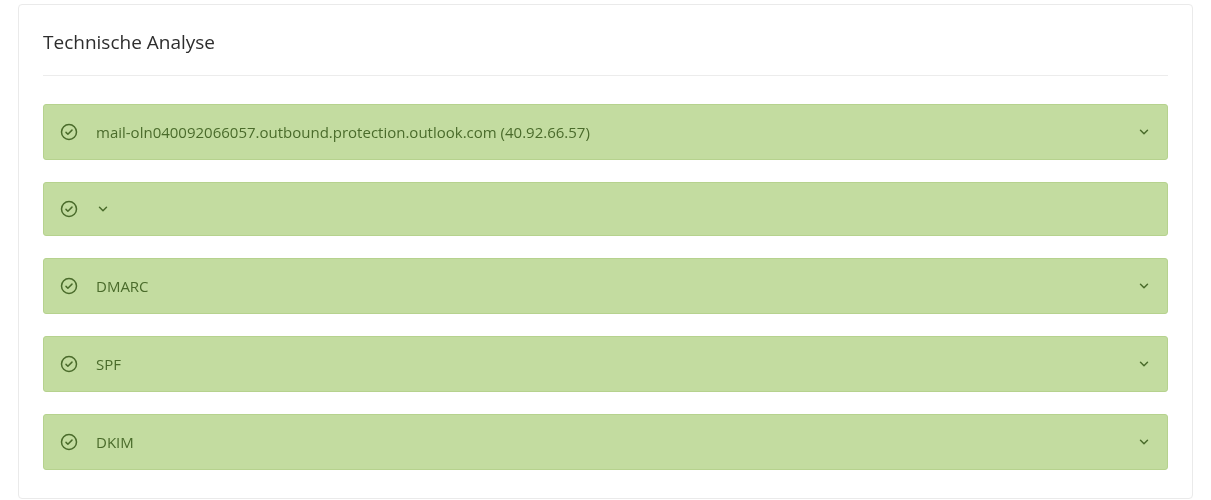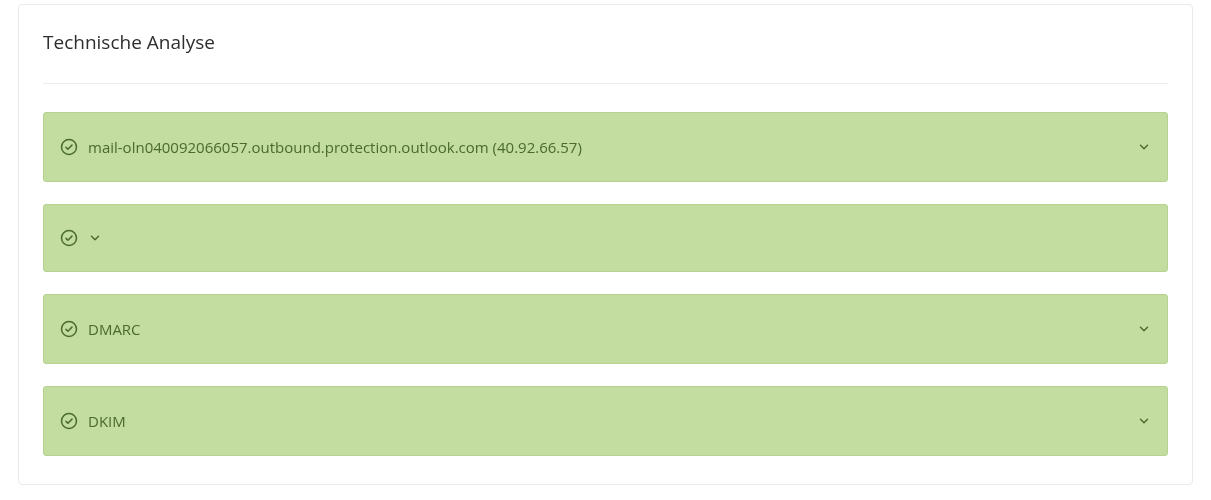--- a/index.html
+++ b/index.html
@@ -16,36 +16,37 @@
       margin: 4px 18px 18px 18px;
       border: 1px solid #eaeaea;
       border-radius: 4px;
       background: #ffffff;
       padding: 24px 24px 24px 24px;
     }
     .panel-title {
       font-size: 19px;
       font-weight: 400;
       color: #2e2e2e;
-      margin-bottom: 28px;
+      margin-bottom: 20px;
     }
     .divider {
       border: none;
       border-top: 1px solid #ececec;
       margin-bottom: 28px;
     }
     .accordion-item {
       background: #c3dca0;
       border: 1px solid #b6d28e;
       border-radius: 3px;
       display: flex;
       align-items: center;
-      padding: 24px 16px;
+      padding: 17px 16px;
       margin-bottom: 22px;
       cursor: pointer;
+      gap: 8px;
     }
     .accordion-item:last-child {
       margin-bottom: 4px;
     }
     .status-icon {
       flex-shrink: 0;
       display: inline-flex;
       align-items: center;
       justify-content: center;
       margin-right: 10px;
@@ -115,20 +116,34 @@
       </svg>
     </span>
     <span class="item-label">DMARC</span>
     <span class="chevron">
       <svg viewBox="0 0 24 24" fill="none" stroke="#4a6b2b" stroke-width="2.5" stroke-linecap="round" stroke-linejoin="round">
         <polyline points="6 9 12 15 18 9"></polyline>
       </svg>
     </span>
   </div>
 
+  <div class="accordion-item">
+    <span class="status-icon">
+      <svg viewBox="0 0 24 24" fill="none" stroke="#4a6b2b" stroke-width="2" stroke-linecap="round" stroke-linejoin="round">
+        <circle cx="12" cy="12" r="10"></circle>
+        <path d="M8 12.5l2.5 2.5L16 9.5"></path>
+      </svg>
+    </span>
+    <span class="item-label">SPF</span>
+    <span class="chevron">
+      <svg viewBox="0 0 24 24" fill="none" stroke="#4a6b2b" stroke-width="2.5" stroke-linecap="round" stroke-linejoin="round">
+        <polyline points="6 9 12 15 18 9"></polyline>
+      </svg>
+    </span>
+  </div>
 
   <div class="accordion-item">
     <span class="status-icon">
       <svg viewBox="0 0 24 24" fill="none" stroke="#4a6b2b" stroke-width="2" stroke-linecap="round" stroke-linejoin="round">
         <circle cx="12" cy="12" r="10"></circle>
         <path d="M8 12.5l2.5 2.5L16 9.5"></path>
       </svg>
     </span>
     <span class="item-label">DKIM</span>
     <span class="chevron">

